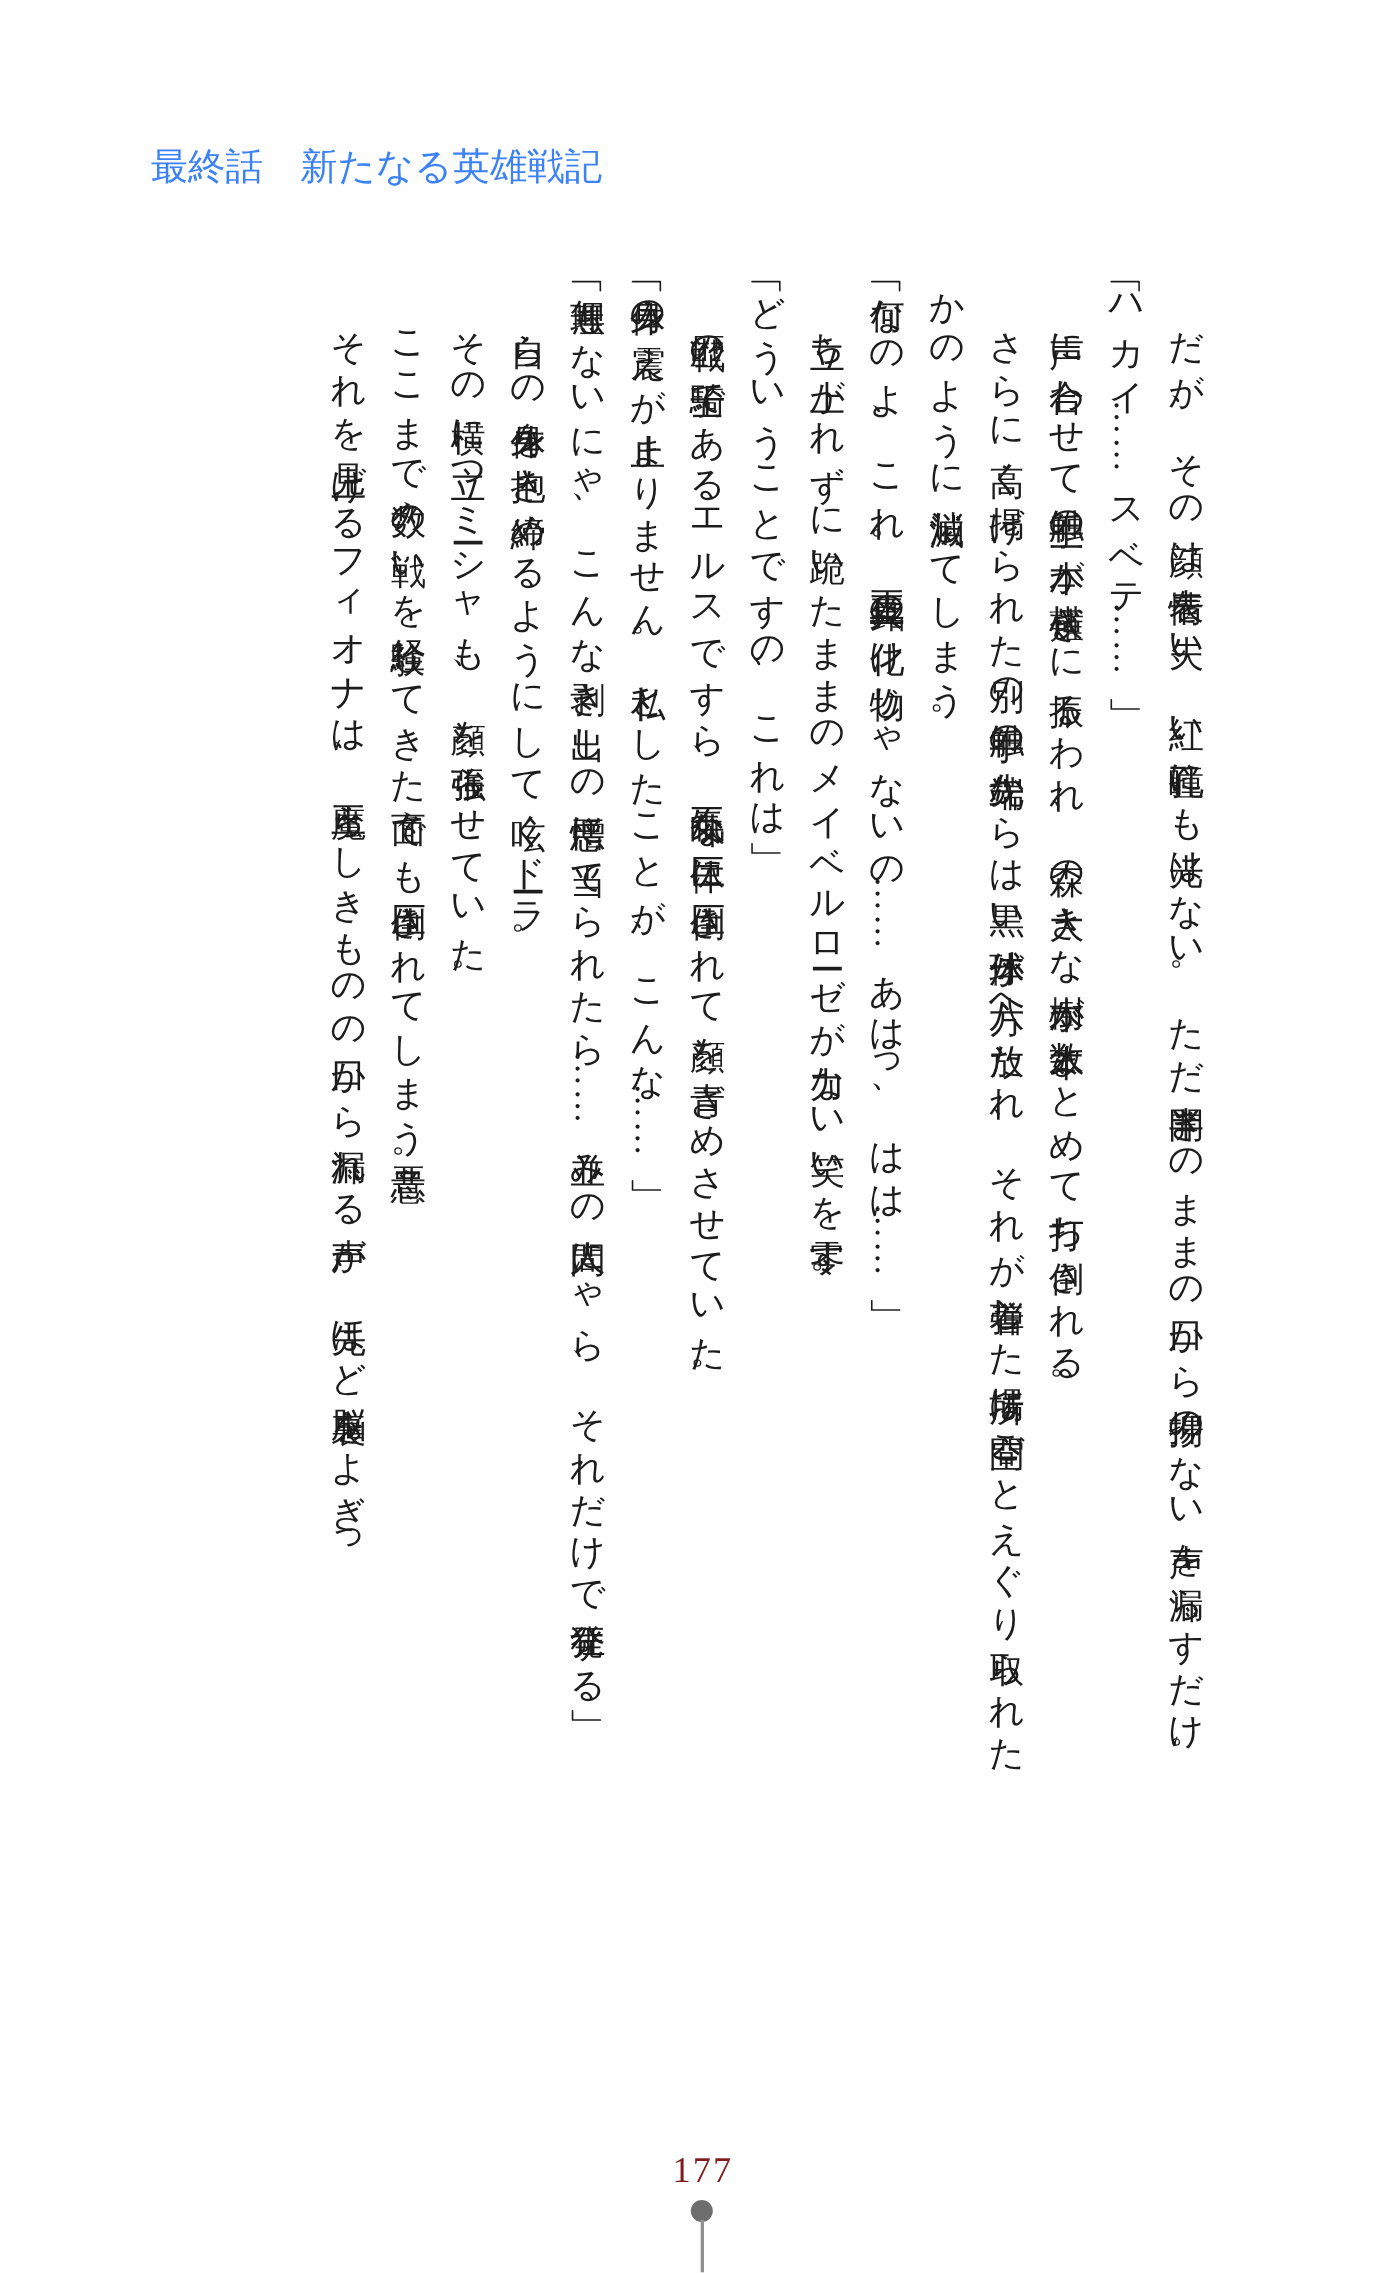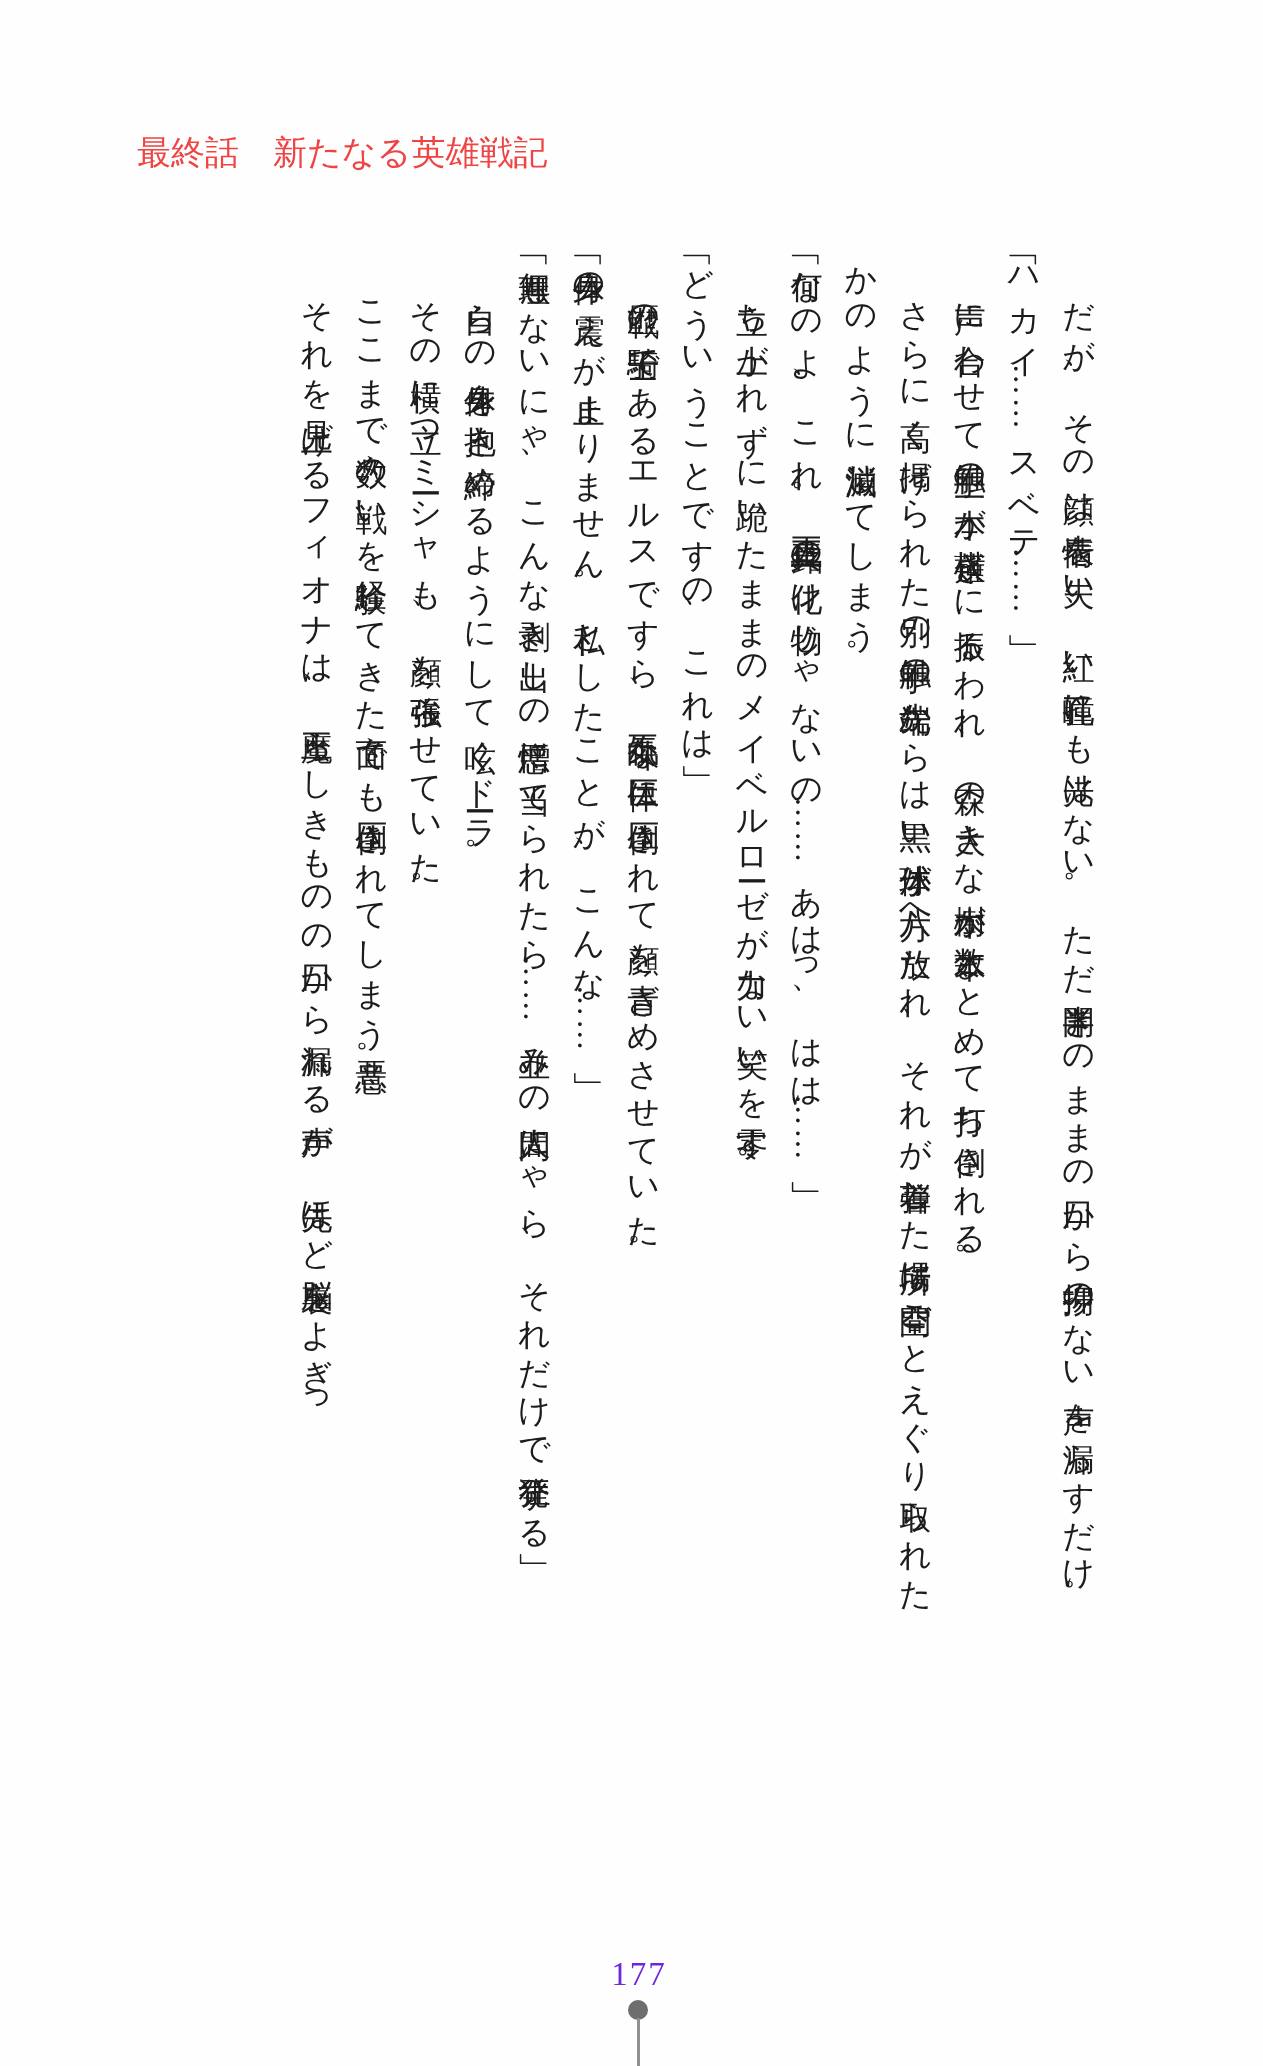--- a/index.html
+++ b/index.html
@@ -21,21 +21,21 @@
     background: #fefefe;
     overflow: hidden;
   }
   
   .chapter-header {
     position: absolute;
     left: 137px;
     top: 134px;
     font-size: 34px;
     line-height: 1.1;
-    color: #ef4444;
+    color: #3b82f6;
     letter-spacing: 0px;
     white-space: pre;
   }
   
   .text-block {
     position: absolute;
     left: 128px;
     top: 245px;
     width: 978px;
     height: 1372px;
@@ -58,21 +58,21 @@
   }
   
   .page-number {
     position: absolute;
     left: 639px;
     top: 1958px;
     transform: translateX(-50%);
     font-size: 33px;
     line-height: 1;
     letter-spacing: 2px;
-    color: #6d28d9;
+    color: #7f1d1d;
   }
   .footer-dot {
     position: absolute;
     left: 628px;
     top: 2000px;
     width: 20px;
     height: 20px;
     border-radius: 50%;
     background: #6e6e6e;
   }

